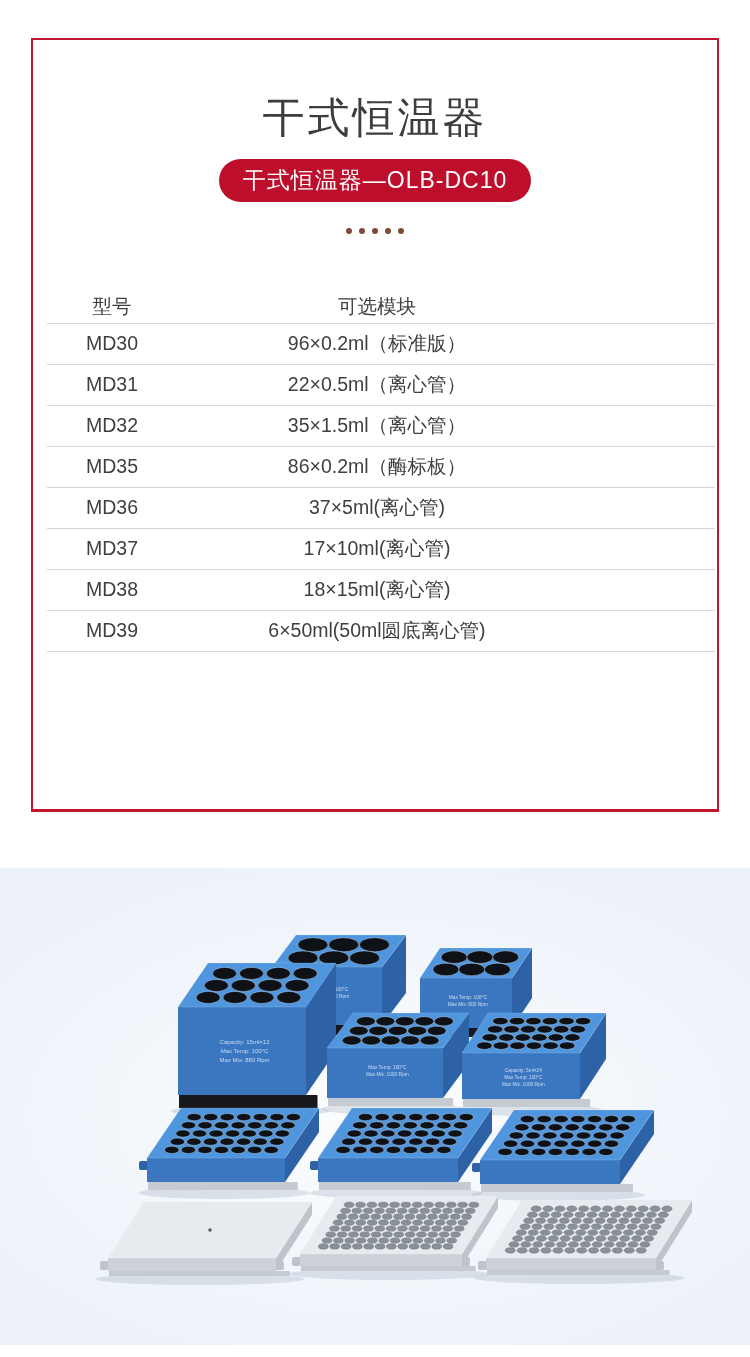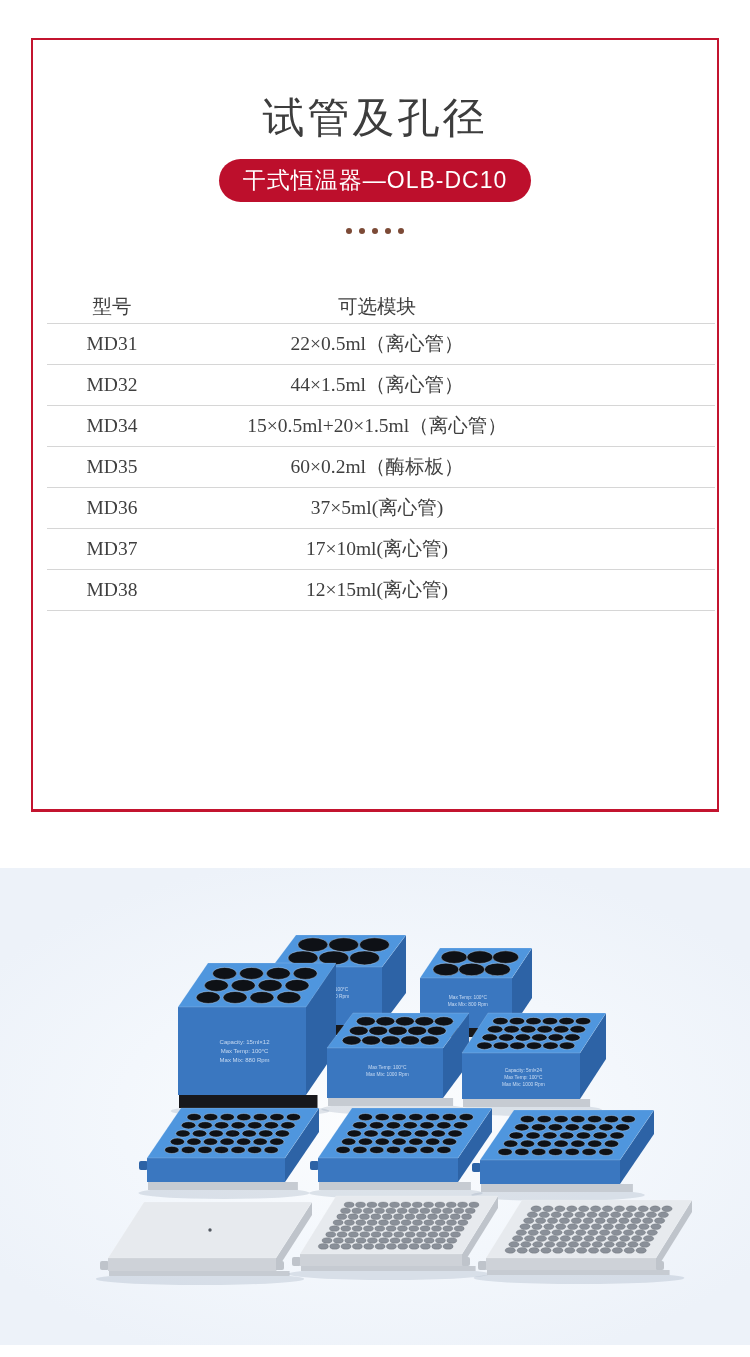--- a/index.html
+++ b/index.html
@@ -33,32 +33,32 @@
     margin:56px 6px 0 14px;width:668px;border-collapse:collapse;
     font-size:19.5px;color:#3f3f3f;table-layout:fixed;
   }
   .spec-table col.c-model{width:130px;}
   .spec-table col.c-spec{width:400px;}
   .spec-table col.c-fill{width:138px;}
   .spec-table th{
     font-weight:400;height:33px;text-align:center;vertical-align:middle;padding:0;
   }
   .spec-table td{height:41px;text-align:center;vertical-align:middle;padding:0;white-space:nowrap;}
-  .spec-table tr{border-bottom:1px solid var(--line-gray);font-family:Liberation Serif, serif;}
+  .spec-table tr{border-bottom:1px solid var(--line-gray);}
   .photo-strip{
     margin-top:56px;width:750px;height:477px;position:relative;
     background:radial-gradient(ellipse 62% 55% at 50% 52%, #fcfdfe 0%, #f3f7fc 55%, var(--photo-bg) 100%);
   }
   .photo-strip svg{display:block;width:750px;height:477px;}
 </style>
 </head>
 <body>
 
 <div class="card">
-  <div class="card-title">试管及孔径</div>
+  <div class="card-title">干式恒温器</div>
   <div class="badge">干式恒温器—OLB-DC10</div>
   <div class="dots">
       <span class="dot"></span>
       <span class="dot"></span>
       <span class="dot"></span>
       <span class="dot"></span>
       <span class="dot"></span>
     </div>
   <table class="spec-table">
     <colgroup>
@@ -68,52 +68,57 @@
       </colgroup>
     <thead>
       <tr>
         <th>型号</th>
         <th>可选模块</th>
         <th></th>
       </tr>
     </thead>
     <tbody>
         <tr>
+          <td>MD30</td>
+          <td>96×0.2ml（标准版）</td>
+          <td></td>
+        </tr>
+        <tr>
           <td>MD31</td>
           <td>22×0.5ml（离心管）</td>
           <td></td>
         </tr>
         <tr>
           <td>MD32</td>
-          <td>44×1.5ml（离心管）</td>
-          <td></td>
-        </tr>
-        <tr>
-          <td>MD34</td>
-          <td>15×0.5ml+20×1.5ml（离心管）</td>
+          <td>35×1.5ml（离心管）</td>
           <td></td>
         </tr>
         <tr>
           <td>MD35</td>
-          <td>60×0.2ml（酶标板）</td>
+          <td>86×0.2ml（酶标板）</td>
           <td></td>
         </tr>
         <tr>
           <td>MD36</td>
           <td>37×5ml(离心管)</td>
           <td></td>
         </tr>
         <tr>
           <td>MD37</td>
           <td>17×10ml(离心管)</td>
           <td></td>
         </tr>
         <tr>
           <td>MD38</td>
-          <td>12×15ml(离心管)</td>
+          <td>18×15ml(离心管)</td>
+          <td></td>
+        </tr>
+        <tr>
+          <td>MD39</td>
+          <td>6×50ml(50ml圆底离心管)</td>
           <td></td>
         </tr>
       </tbody>
   </table>
 </div>
 
 <div class="photo-strip">
   <svg viewBox="0 0 750 477" xmlns="http://www.w3.org/2000/svg">
       <g>
         <ellipse cx="335" cy="170" rx="68.2" ry="6" fill="rgba(125,140,165,0.22)"></ellipse>

